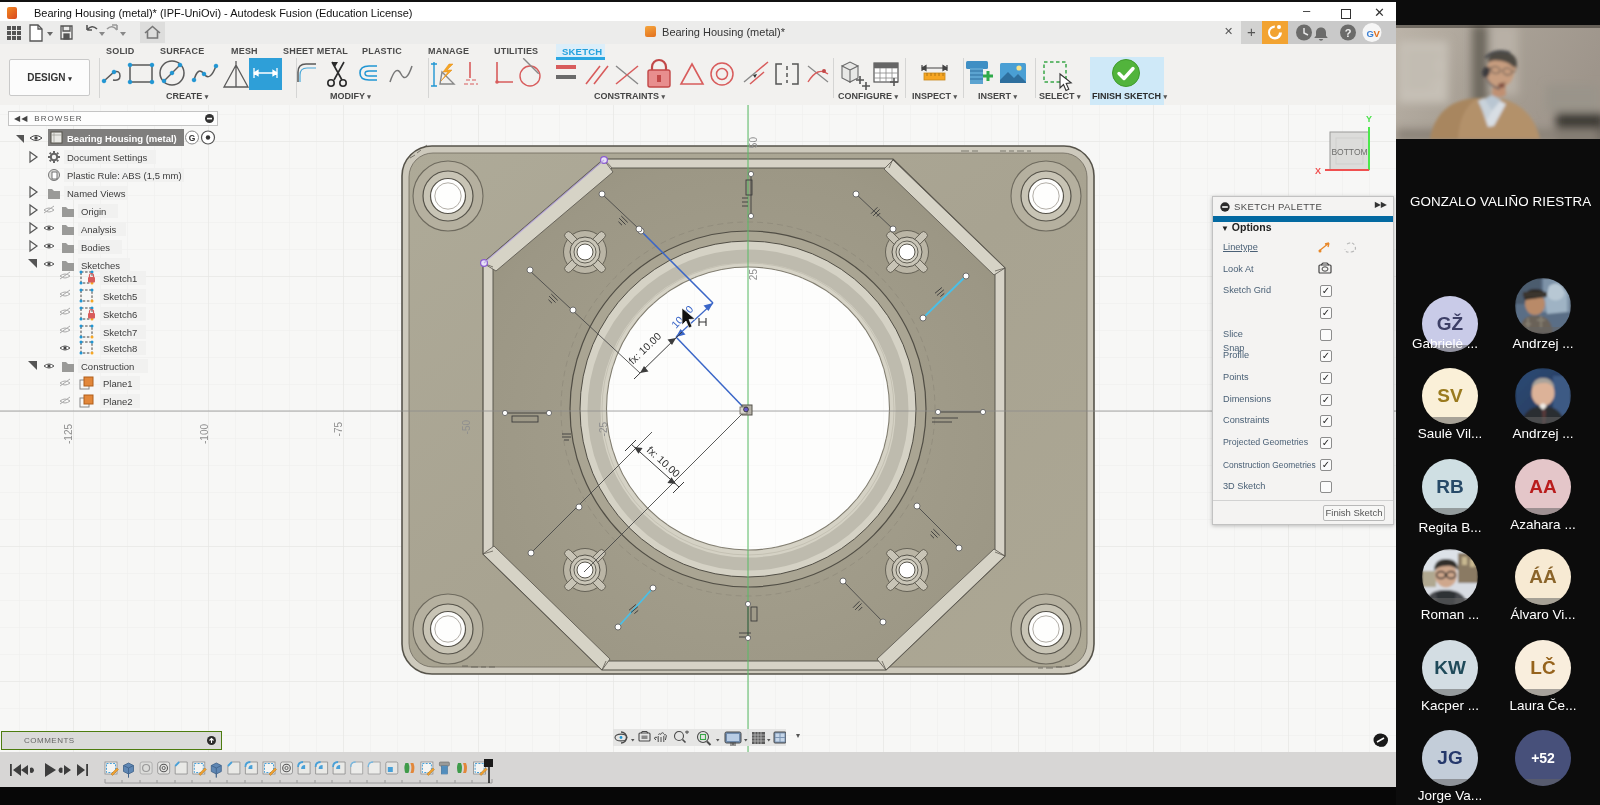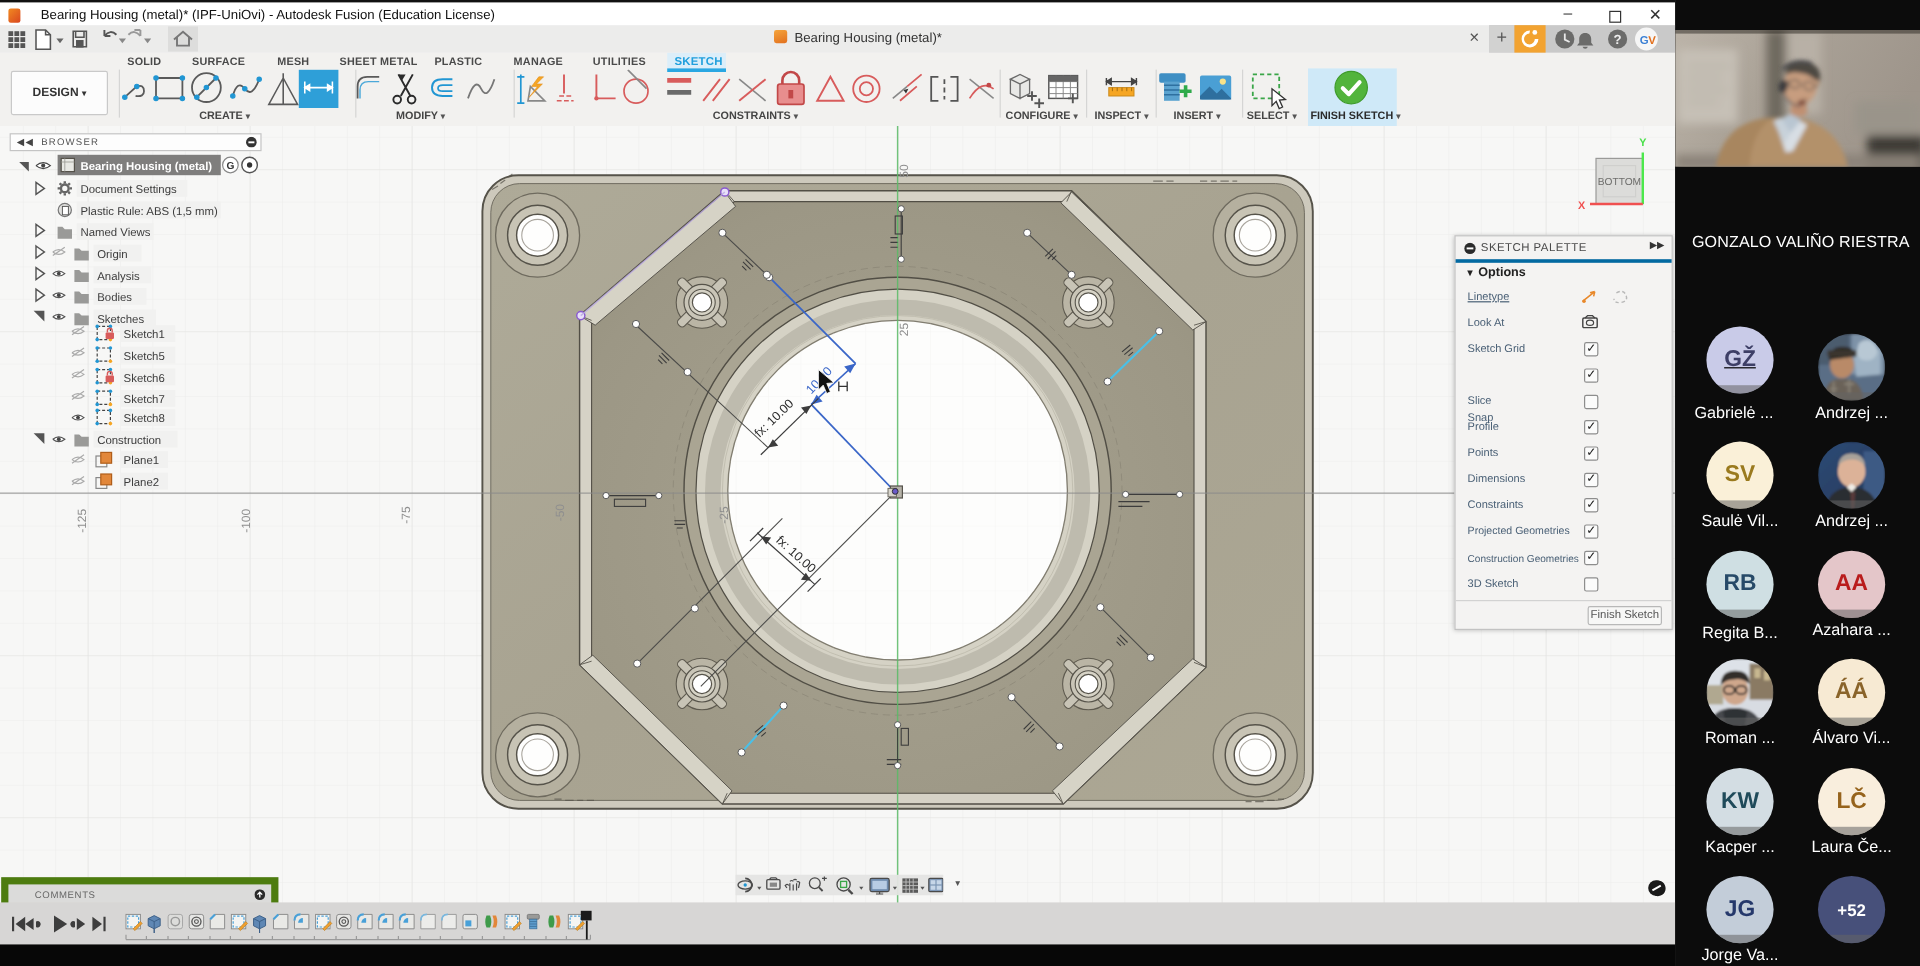--- a/index.html
+++ b/index.html
@@ -25,21 +25,21 @@
   
   #canvas{position:absolute;left:0;top:105px;width:1396px;height:682px;}
   
   #browser{position:absolute;left:8px;top:111px;width:210px;}
   #bheader{height:13px;background:#fdfdfd;border:1px solid #c4c4c4;font-size:8px;color:#555;letter-spacing:1px;position:relative;line-height:13px;}
   
   #palette{position:absolute;left:1212px;top:196px;width:180px;height:327px;background:#f4f3f2;border:1px solid #c2c2c2;box-shadow:0 1px 4px rgba(0,0,0,.25);}
   .prow{position:absolute;left:10px;font-size:9.2px;color:#4a6076;white-space:nowrap;}
   .pcheck{position:absolute;left:107px;width:10px;height:10px;border:1px solid #8d8d8d;border-radius:2px;background:#fbfbfb;font-size:10px;line-height:10px;text-align:center;color:#222;}
   
-  #comments{position:absolute;left:1px;top:731px;width:219px;height:17px;background:#dbdbda;border:6px solid #4d7c0f;font-size:8px;color:#666;letter-spacing:.5px;line-height:17px;}
+  #comments{position:absolute;left:1px;top:731px;width:219px;height:17px;background:#dbdbda;border:1px solid #4d7c0f;font-size:8px;color:#666;letter-spacing:.5px;line-height:17px;}
   #navbar{position:absolute;left:613px;top:729px;width:173px;height:17px;background:rgba(228,228,227,.95);}
   #timeline{position:absolute;left:0;top:752px;width:1396px;height:35px;background:#d7d6d5;}
   #blackbar{position:absolute;left:0;top:787px;width:1396px;height:18px;background:#070707;}
   
   #sidebar{position:absolute;left:1396px;top:0;width:204px;height:805px;background:#0c0c0c;}
   #vname{position:absolute;left:14px;top:194px;font-size:13.4px;color:#fff;letter-spacing:.1px;white-space:nowrap;}
   .pc{position:absolute;border-radius:50%;overflow:hidden;}
   .pc .init{width:100%;height:100%;display:flex;align-items:center;justify-content:center;font-size:19px;font-weight:bold;}
   .pname{position:absolute;width:90px;text-align:center;font-size:13.5px;color:#fff;white-space:nowrap;}
 </style>
@@ -611,21 +611,21 @@
         <rect x="92" y="251" width="40" height="14" fill="rgba(240,240,239,.95)"></rect>
         <text x="95" y="262">Plane1</text>
         <use href="#plrow" y="18"></use>
         <rect x="92" y="269" width="40" height="14" fill="rgba(240,240,239,.95)"></rect>
         <text x="95" y="280">Plane2</text>
       </g>
     </svg>
   </div>
 
   <div id="palette">
-    <div style="position:absolute;left:0;top:0;width:100%;height:19px;border-bottom:3px solid #0369a1;">
+    <div style="position:absolute;left:0;top:0;width:100%;height:19px;border-bottom:6px solid #0369a1;">
       <svg style="position:absolute;left:7px;top:5px;" width="10" height="10">
           <circle cx="5" cy="5" r="4.7" fill="#2b2b2b"></circle>
           <rect x="2.2" y="4.2" width="5.6" height="1.6" fill="#fff"></rect>
         </svg>
       <span style="position:absolute;left:21px;top:4px;font-size:9.5px;color:#4a4a4a;letter-spacing:.4px;">SKETCH PALETTE</span>
       <span style="position:absolute;right:6px;top:3px;font-size:8px;color:#333;">▶▶</span>
     </div>
     <div style="position:absolute;left:8px;top:24px;font-size:10.5px;font-weight:bold;color:#222;"><span style="font-size:8px;">▼</span> Options</div>
     <div class="prow" style="top:243px;"></div>
     <div class="prow" style="left:10px;top:45px;text-decoration:underline;">Linetype</div>
@@ -876,21 +876,21 @@
       </g>
 
       <path d="M89 33 q10 -10 25 -5" stroke="#4a4a4c" stroke-width="2.6" fill="none"></path>
       <ellipse cx="90" cy="47" rx="3.8" ry="5.5" fill="#3a3a3c" transform="rotate(12 90 47)"></ellipse>
       <path d="M90 52 q3 9 14 12" stroke="#55555a" stroke-width="1.4" fill="none"></path>
     </g>
     <rect width="204" height="3" y="0" fill="#2a251f" opacity="0.5"></rect>
   </svg>
   <div id="vname">GONZALO VALIÑO RIESTRA</div>
 
-  <div class="pc" style="left:26px;top:272px;width:56px;height:56px;background:#c9cbe8;text-decoration:underline;">
+  <div class="pc" style="left:26px;top:296px;width:56px;height:56px;background:#c9cbe8;">
       <div class="init" style="color:#3d3f66;">GŽ</div>
       <div style="position:absolute;left:0;bottom:0;width:100%;height:7px;background:rgba(100,100,100,.55);"></div>
     </div>
   <div class="pname" style="left:4px;top:336px;">Gabrielė ...</div>
   <div class="pc" style="left:119px;top:278px;width:56px;height:56px;"><svg width="56" height="56">
         <defs>
           <filter id="pb1">
             <feGaussianBlur stdDeviation="1.2"></feGaussianBlur>
           </filter>
         </defs>

